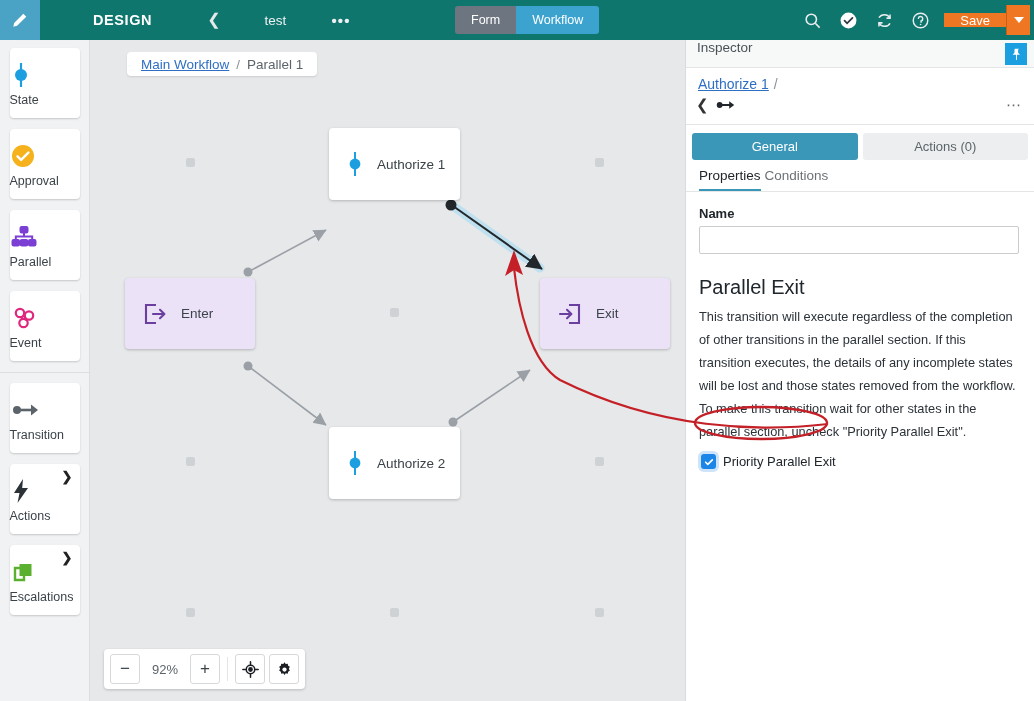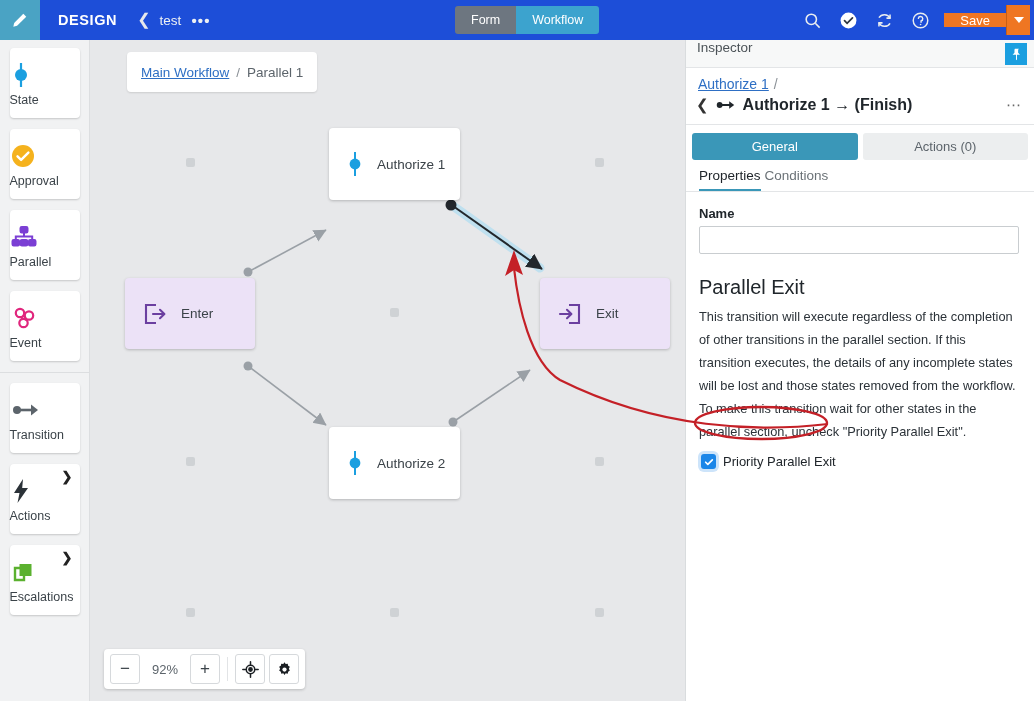--- a/index.html
+++ b/index.html
@@ -7,21 +7,21 @@
     width: 1034px; height: 701px;
     font-family: "Liberation Sans", sans-serif;
     background: #e8e9ea;
     overflow: hidden;
   }
   #app { position: relative; width: 1034px; height: 701px; }
 
   
   .topbar {
     position: absolute; top: 0; left: 0; width: 1034px; height: 40px;
-    background: #1d4ed8; display: flex; align-items: center;
+    background: #0f766e; display: flex; align-items: center; gap: 35px;
   }
   .logo-tile {
     width: 40px; height: 40px; background: #4aa3c4;
     display: flex; align-items: center; justify-content: center;
   }
   .brand {
     color: #ffffff; font-weight: bold; font-size: 14.5px;
     letter-spacing: .6px; margin-left: 18px;
   }
   .back-chevron {
@@ -77,21 +77,21 @@
     color: #222; font-weight: bold;
   }
   .pal-divider { width: 90px; height: 1px; background: #dcdee0; margin: 1px 0 10px 0; }
 
   
   .canvas {
     position: absolute; left: 90px; top: 40px; width: 595px; height: 661px;
     background: #e7e8ea; overflow: hidden;
   }
   .breadcrumb {
-    position: absolute; left: 37px; top: 12px; height: 40px;
+    position: absolute; left: 37px; top: 12px; height: 24px;
     background: #ffffff; border-radius: 4px; display: flex;
     align-items: center; padding: 0 14px; font-size: 13.5px;
     box-shadow: 0 1px 2px rgba(0,0,0,.12);
   }
   .bc-link { color: #2e6fc4; text-decoration: underline; cursor: pointer; }
   .bc-sep { color: #8b9197; margin: 0 7px; }
   .bc-cur { color: #5c646b; }
 
   .grid-dot {
     position: absolute; width: 9px; height: 9px; background: #cfd2d5;
@@ -441,21 +441,20 @@
       <a>Authorize 1</a><span class="sep">/</span>
     </div>
 
     <div class="insp-h">
       <span class="chev">❮</span>
       <svg width="20" height="12" viewBox="0 0 22 12">
         <circle cx="4" cy="6" r="3.2" fill="#20262b"></circle>
         <line x1="5" y1="6" x2="16" y2="6" stroke="#20262b" stroke-width="2.2"></line>
         <path d="M14.5 2L20 6l-5.5 4z" fill="#20262b"></path>
       </svg>
-      <span class="htxt">Authorize 1 → (Finish)</span>
       <span class="more">⋯</span>
     </div>
 
     <div class="tabs">
       <div class="tab active">General</div>
       <div class="tab">Actions (0)</div>
     </div>
 
     <div class="subtabs">
       <div class="subtab active">Properties</div>

